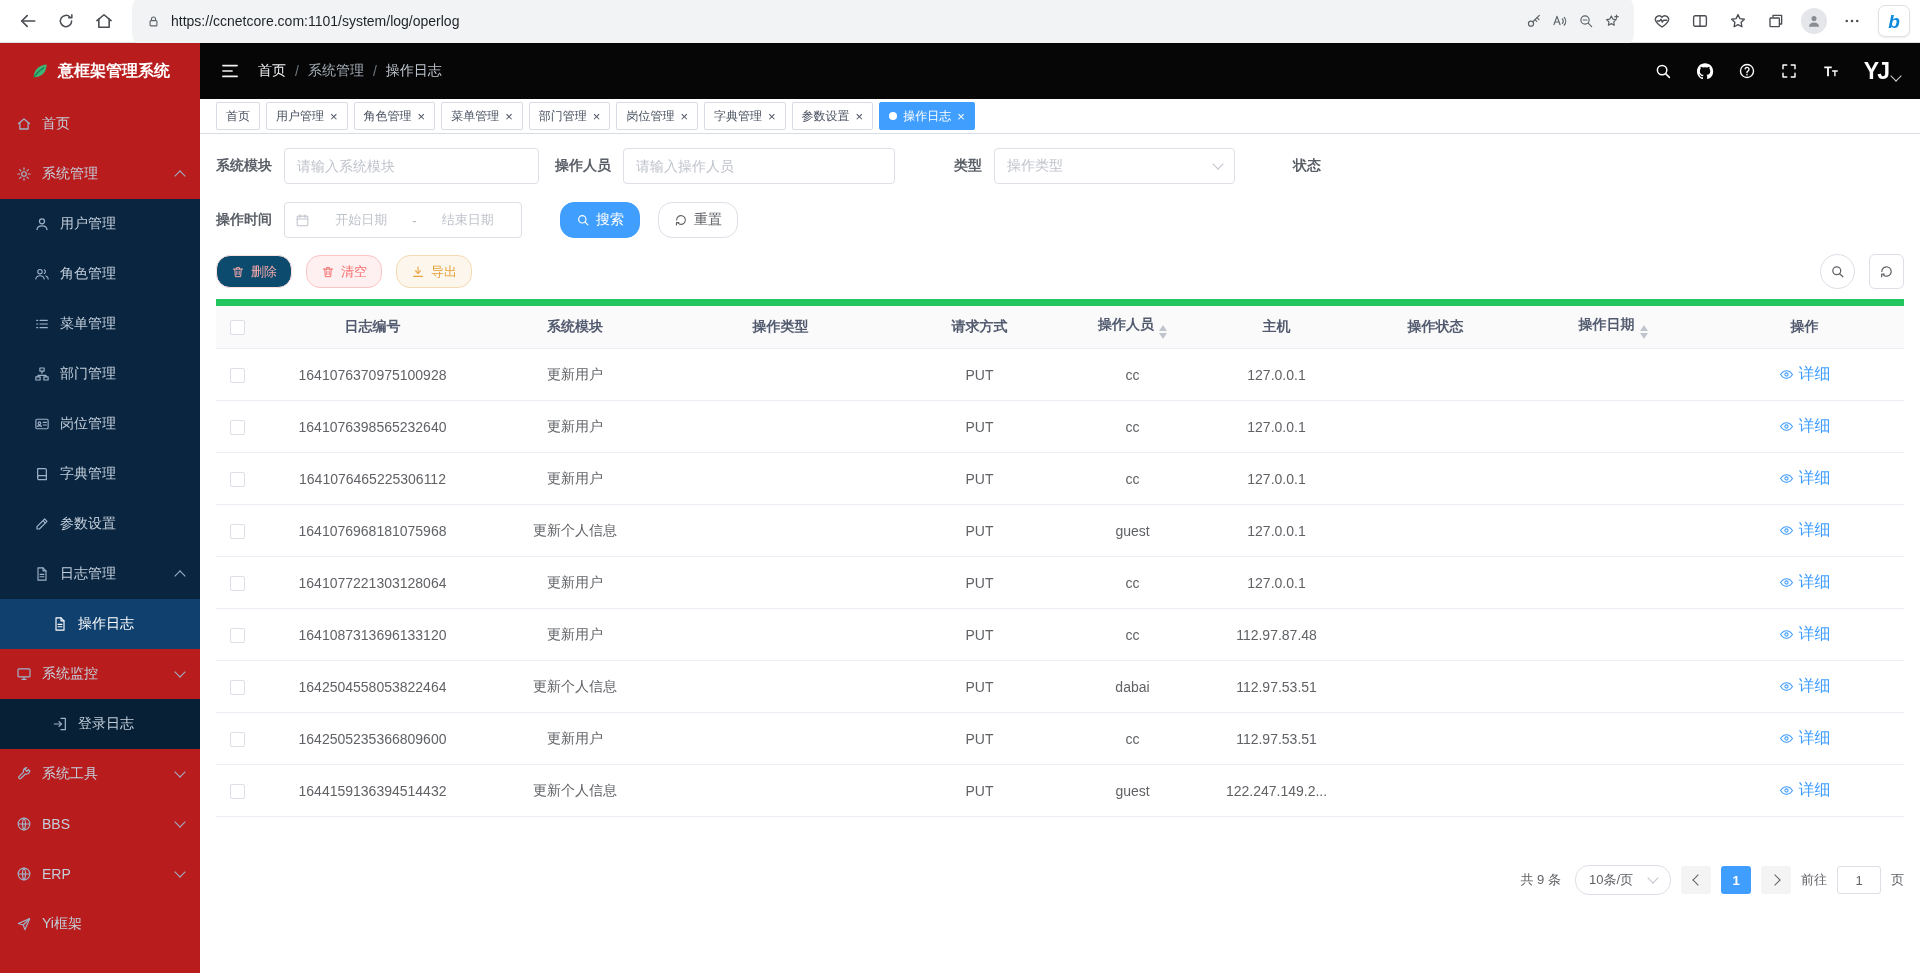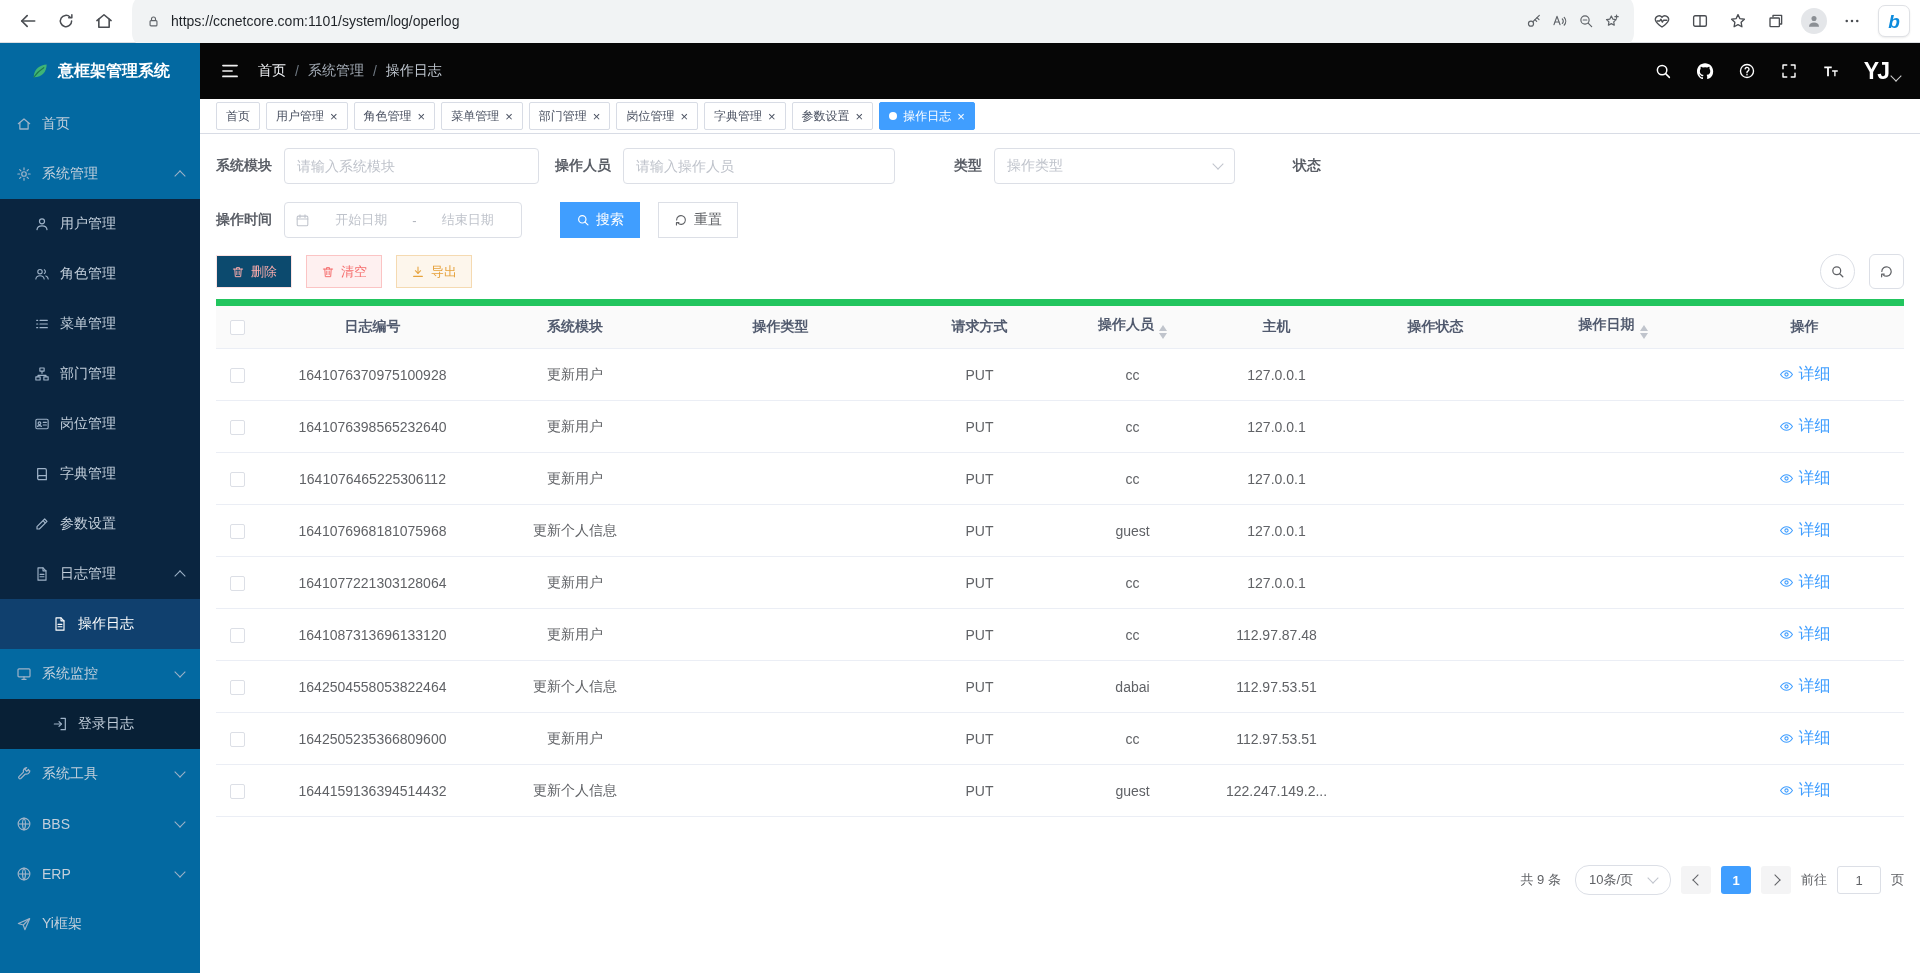--- a/index.html
+++ b/index.html
@@ -21,21 +21,21 @@
   .bing{width:30px;height:30px;border-radius:7px;background:#fff;border:1px solid #dfe1e5;
         display:flex;align-items:center;justify-content:center;margin-left:6px;cursor:pointer;
         box-shadow:0 1px 2px rgba(0,0,0,.08);}
   .bing span{font-weight:700;font-style:italic;font-size:19px;color:#0c8bdd;line-height:1;}.i14{width:14px;height:14px}.i15{width:15px;height:15px}
   .i16{width:16px;height:16px}.i18{width:18px;height:18px}.i20{width:20px;height:20px}
 
   
   .app{flex:1;display:flex;min-height:0;}
 
   
-  .sidebar{width:200px;flex:0 0 200px;background:#0369a1;color:#c3cfdb;display:flex;flex-direction:column;overflow:hidden;}
+  .sidebar{width:200px;flex:0 0 200px;background:#b91c1c;color:#c3cfdb;display:flex;flex-direction:column;overflow:hidden;}
   .logo{height:56px;flex:0 0 56px;display:flex;align-items:center;justify-content:center;gap:8px;
         color:#fff;font-size:16px;font-weight:700;}
   .menu{flex:1;overflow:hidden;font-size:14px;}
   .mi{height:50px;display:flex;align-items:center;gap:10px;padding:0 16px;cursor:pointer;color:#c3cfdb;}
   .mi svg{color:#9fb3c8;flex:0 0 auto;}
   .mi span{white-space:nowrap;}
   .mi.l2{padding-left:34px;background:#0a2540;}
   .mi.l3{padding-left:52px;background:#082036;}
   .mi.active{background:#10406e;color:#fff;}
   .mi.active svg{color:#fff;}
@@ -87,21 +87,21 @@
   .fselect .chev{color:#c0c4cc;}
   .fdate{height:36px;width:238px;border:1px solid #dcdfe6;border-radius:4px;display:flex;align-items:center;
          padding:0 10px;gap:8px;font-size:13px;color:#bfc3cb;box-sizing:border-box;cursor:pointer;}
   .fdate .dph{flex:1;text-align:center;}
   .fdate .sep{color:#aeb2bb;}
   .fdate svg{color:#c0c4cc;}
   .w255{width:255px}.w244{width:272px}.w241{width:241px}.w240{width:240px}
   .g1{margin-right:16px}.g2{margin-right:59px}.g3{margin-right:58px}.gdate{margin-right:38px}
   .frow2{margin-bottom:16px;}
 
-  .btn{height:36px;display:inline-flex;align-items:center;gap:6px;padding:0 15px;border-radius:0;
+  .btn{height:36px;display:inline-flex;align-items:center;gap:6px;padding:0 15px;border-radius:14px;
        font-size:14px;cursor:pointer;border:1px solid transparent;font-family:inherit;background:#fff;}
   .btn svg{flex:0 0 auto;}
   .btn-primary{background:#409eff;border-color:#409eff;color:#fff;margin-right:18px;}
   .btn-plain{background:#fff;border-color:#dcdfe6;color:#606266;}
 
   .actionbar{display:flex;align-items:center;gap:14px;margin-bottom:10px;}
   .btn-sm{height:33px;padding:0 14px;font-size:13px;}
   .btn-del{background:#0c4a6e;border-color:#fde2e2;color:#f8abab;cursor:not-allowed;}
   .btn-clear{background:#fef0f0;border-color:#fbc4c4;color:#f56c6c;}
   .btn-export{background:#fdf6ec;border-color:#f5dab1;color:#e6a23c;}

